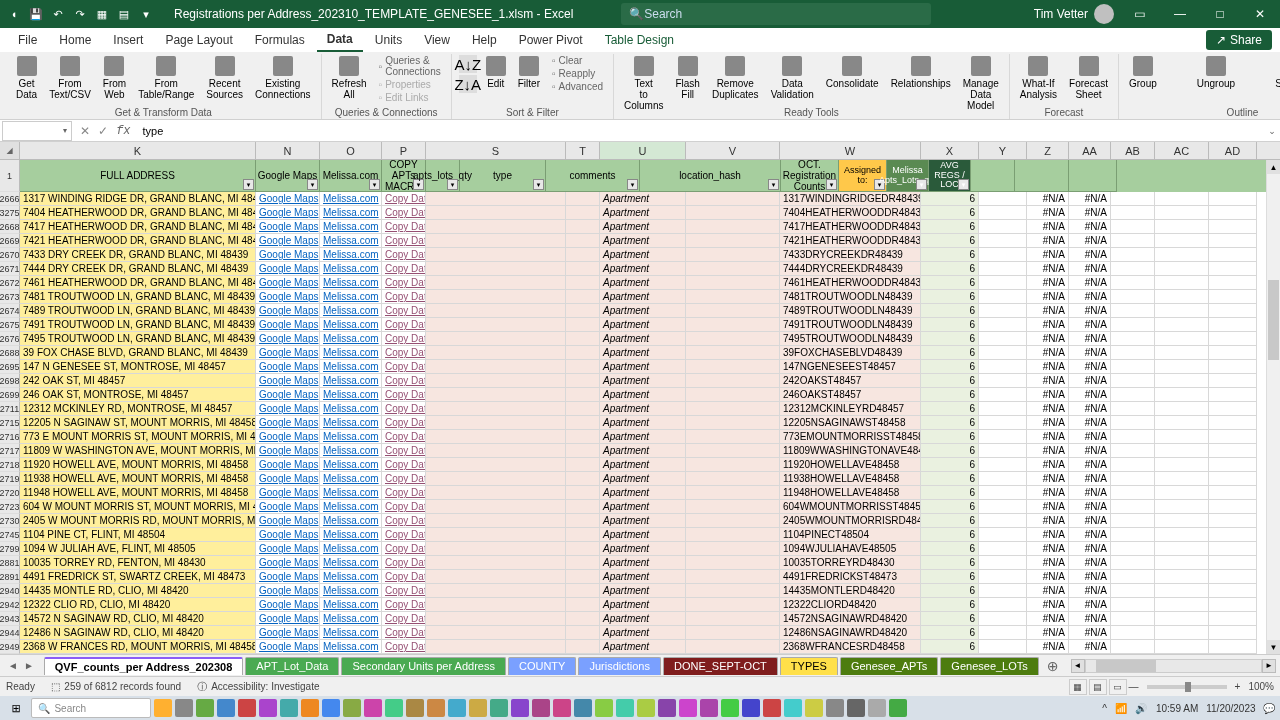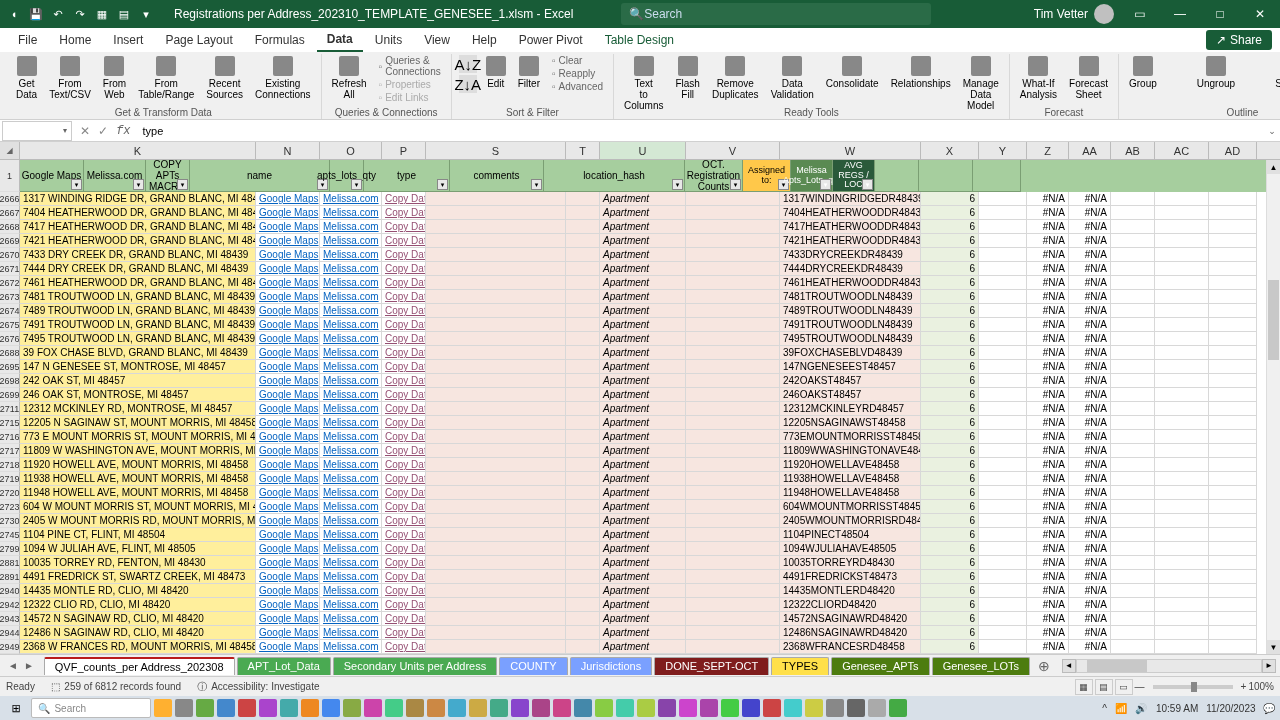--- a/index.html
+++ b/index.html
@@ -93,21 +93,21 @@
 
 .sheetbar { height: 22px; background: #f0f0f0; display: flex; align-items: center; border-top: 1px solid #ccc; }
 .sheetnav { display: flex; gap: 6px; padding: 0 8px; color: #666; }
 .sheetnav span { font-size: 10px; }
 .stab { padding: 2px 10px; font-size: 11px; border: 1px solid #aaa; border-bottom: none; background: #fff; margin-left: 2px; border-radius: 2px 2px 0 0; }
 .stab.blue { background: #7aa0ff; color: #fff; }
 .stab.green { background: #4aaa52; color: #fff; }
 .stab.darkblue { background: #7f1d1d; color: #fff; }
 .stab.yellow { background: #ffe04a; }
 .stab.red { background: #4d7c0f; color: #fff; }
-.stab.active { background: #fff; border-top: 2px solid #b91c1c; font-weight: 400; }
+.stab.active { background: #fff; border-top: 2px solid #8b5cf6; font-weight: 700; }
 .addsheet { padding: 0 8px; color: #666; font-size: 14px; }
 .hscroll { flex: 1; margin: 0 4px; position: relative; display: flex; align-items: center; }
 .hscroll .track { flex: 1; height: 14px; background: #e8e8e8; border: 1px solid #ccc; position: relative; }
 .hscroll .thumb { position: absolute; left: 10px; width: 60px; height: 12px; background: #c8c8c8; top: 0; }
 .hscroll .arr { width: 14px; height: 14px; background: #e0e0e0; border: 1px solid #bbb; font-size: 8px; display: flex; align-items: center; justify-content: center; }
 
 
 .statusbar { height: 20px; background: #f0f0f0; border-top: 1px solid #ccc; display: flex; align-items: center; font-size: 10px; padding: 0 6px; color: #444; }
 .statusbar .sitem { margin-right: 16px; display: flex; align-items: center; gap: 4px; }
 .statusbar .right { margin-left: auto; display: flex; gap: 2px; align-items: center; }
@@ -336,24 +336,24 @@
       <div class="colh cw-x">X</div>
       <div class="colh cw-y">Y</div>
       <div class="colh cw-z">Z</div>
       <div class="colh cw-aa">AA</div>
       <div class="colh cw-ab">AB</div>
       <div class="colh cw-ac">AC</div>
       <div class="colh cw-ad">AD</div>
     </div>
   <div class="tblhdr" id="tblhdr">
     <div class="rnum" style="height:32px;">1</div>
+  <div class="th cw-k">FULL ADDRESS<div class="fbtn">▾</div></div>
       <div class="th cw-n">Google Maps<div class="fbtn">▾</div></div>
       <div class="th cw-o">Melissa.com<div class="fbtn">▾</div></div>
       <div class="th cw-p">COPY APTs MACRO<div class="fbtn">▾</div></div>
-      <div class="th cw-s">name<div class="fbtn">▾</div></div>
       <div class="th cw-t">apts_lots_qty<div class="fbtn">▾</div></div>
       <div class="th cw-u">type<div class="fbtn">▾</div></div>
       <div class="th cw-v">comments<div class="fbtn">▾</div></div>
       <div class="th cw-w">location_hash<div class="fbtn">▾</div></div>
       <div class="th cw-x">OCT. Registration Counts<div class="fbtn">▾</div></div>
       <div class="th cw-y assigned">Assigned to:<div class="fbtn">▾</div></div>
       <div class="th cw-z melissa-lots">Melissa Apts_Lots_qty<div class="fbtn">▾</div></div>
       <div class="th cw-aa avg">AVG REGS / LOC<div class="fbtn">▾</div></div>
       <div class="th cw-ab"></div>
       <div class="th cw-ac"></div>
@@ -379,21 +379,21 @@
         <div class="cell hash cw-w">1317WINDINGRIDGEDR48439</div>
         <div class="cell oct cw-x">6</div>
         <div class="cell cw-y"></div>
         <div class="cell na cw-z">#N/A</div>
         <div class="cell na cw-aa">#N/A</div>
         <div class="cell tail cw-ab"></div>
         <div class="cell tail cw-ac"></div>
         <div class="cell tail cw-ad"></div>
       </div>
       <div class="row">
-        <div class="rnum">2667</div>
+        <div class="rnum">3275</div>
         <div class="cell addr cw-k">7404 HEATHERWOOD DR, GRAND BLANC, MI 48439</div>
         <div class="cell gm cw-n">
           <a>Google Maps</a>
         </div>
         <div class="cell mc cw-o">
           <a>Melissa.com</a>
         </div>
         <div class="cell cd cw-p">
           <a>Copy Data</a>
         </div>
@@ -1229,21 +1229,21 @@
       <span>ⓘ</span>
       <span>Accessibility: Investigate</span>
     </span>
   <div class="right">
     <span class="viewbtn">▦</span>
     <span class="viewbtn">▤</span>
     <span class="viewbtn">▭</span>
     <span>—</span>
     <div class="zoomslider"></div>
     <span>+</span>
-    <span style="">100%</span>
+    <span style="margin-left:6px;">100%</span>
   </div>
 </div>
 
 <div class="taskbar">
   <div class="startbtn">⊞</div>
   <div class="searchbox">
       <span>🔍</span>
       <span>Search</span>
     </div>
   <div id="ticons" style="display:flex;gap:3px;">

